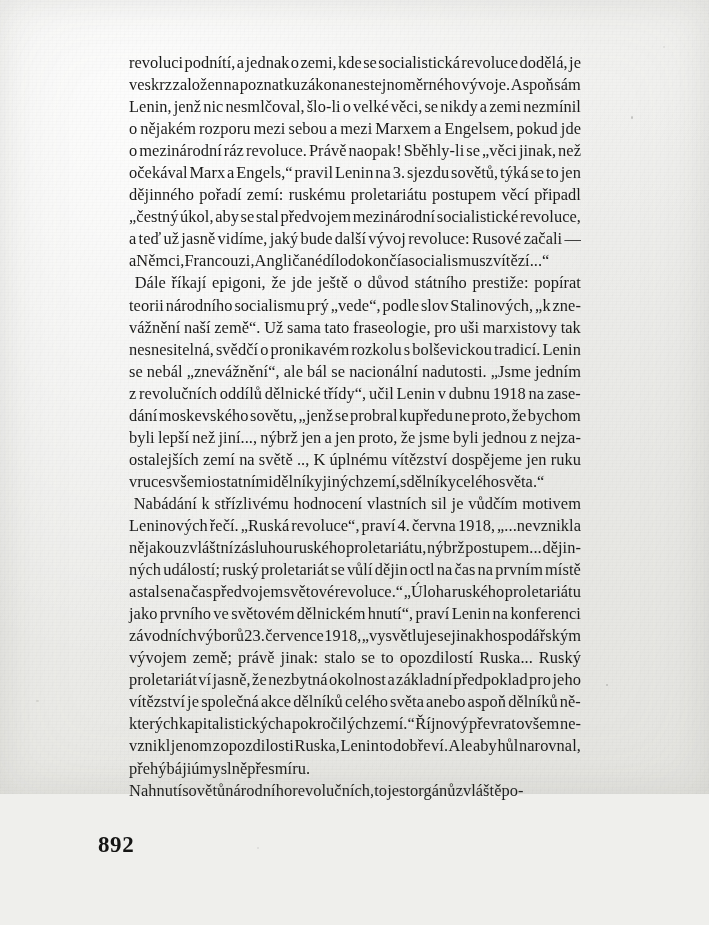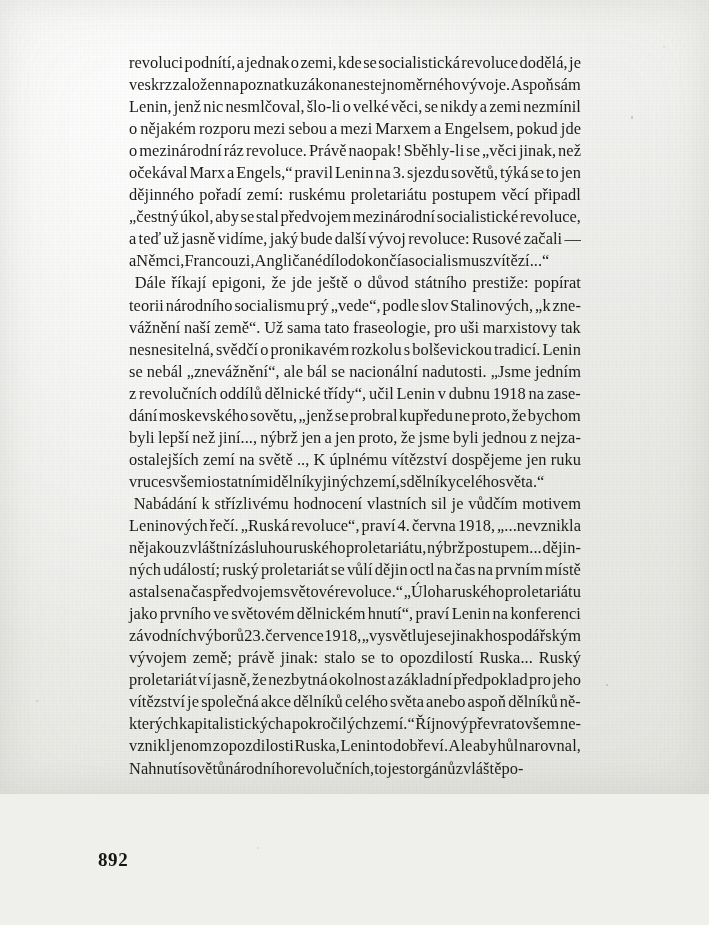--- a/index.html
+++ b/index.html
@@ -76,26 +76,25 @@
   }
   .line .w {
     display: inline-block;
   }
 
   
   #folio {
     position: absolute;
     left: 98px;
     top: 832px;
-    font-size: 19px;
+    font-size: 23px;
     font-weight: bold;
     letter-spacing: 0.6px;
     color: #151514;
     font-family: "Liberation Serif", "DejaVu Serif", serif;
-    margin-top: 17px;
   }
 
   
   .speck {
     position: absolute;
     background: rgba(90,90,85,0.30);
     border-radius: 50%;
     pointer-events: none;
   }
 </style>
@@ -137,20 +136,21 @@
         <div class="line just"><span class="w">nějakou</span><span class="w">zvláštní</span><span class="w">zásluhou</span><span class="w">ruského</span><span class="w">proletariátu,</span><span class="w">nýbrž</span><span class="w">postupem...</span><span class="w">dějin-</span></div>
         <div class="line just"><span class="w">ných</span><span class="w">událostí;</span><span class="w">ruský</span><span class="w">proletariát</span><span class="w">se</span><span class="w">vůlí</span><span class="w">dějin</span><span class="w">octl</span><span class="w">na</span><span class="w">čas</span><span class="w">na</span><span class="w">prvním</span><span class="w">místě</span></div>
         <div class="line just"><span class="w">a</span><span class="w">stal</span><span class="w">se</span><span class="w">na</span><span class="w">čas</span><span class="w">předvojem</span><span class="w">světové</span><span class="w">revoluce.“</span><span class="w">„Úloha</span><span class="w">ruského</span><span class="w">proletariátu</span></div>
         <div class="line just"><span class="w">jako</span><span class="w">prvního</span><span class="w">ve</span><span class="w">světovém</span><span class="w">dělnickém</span><span class="w">hnutí“,</span><span class="w">praví</span><span class="w">Lenin</span><span class="w">na</span><span class="w">konferenci</span></div>
         <div class="line just"><span class="w">závodních</span><span class="w">výborů</span><span class="w">23.</span><span class="w">července</span><span class="w">1918,</span><span class="w">„vysvětluje</span><span class="w">se</span><span class="w">jinak</span><span class="w">hospodářským</span></div>
         <div class="line just"><span class="w">vývojem</span><span class="w">země;</span><span class="w">právě</span><span class="w">jinak:</span><span class="w">stalo</span><span class="w">se</span><span class="w">to</span><span class="w">opozdilostí</span><span class="w">Ruska...</span><span class="w">Ruský</span></div>
         <div class="line just"><span class="w">proletariát</span><span class="w">ví</span><span class="w">jasně,</span><span class="w">že</span><span class="w">nezbytná</span><span class="w">okolnost</span><span class="w">a</span><span class="w">základní</span><span class="w">předpoklad</span><span class="w">pro</span><span class="w">jeho</span></div>
         <div class="line just"><span class="w">vítězství</span><span class="w">je</span><span class="w">společná</span><span class="w">akce</span><span class="w">dělníků</span><span class="w">celého</span><span class="w">světa</span><span class="w">anebo</span><span class="w">aspoň</span><span class="w">dělníků</span><span class="w">ně-</span></div>
         <div class="line just"><span class="w">kterých</span><span class="w">kapitalistických</span><span class="w">a</span><span class="w">pokročilých</span><span class="w">zemí.“</span><span class="w">Říjnový</span><span class="w">převrat</span><span class="w">ovšem</span><span class="w">ne-</span></div>
         <div class="line just"><span class="w">vznikl</span><span class="w">jenom</span><span class="w">z</span><span class="w">opozdilosti</span><span class="w">Ruska,</span><span class="w">Lenin</span><span class="w">to</span><span class="w">dobře</span><span class="w">ví.</span><span class="w">Ale</span><span class="w">aby</span><span class="w">hůl</span><span class="w">narovnal,</span></div>
+        <div class="line last"><span class="w">přehýbá</span><span class="w">ji</span><span class="w">úmyslně</span><span class="w">přes</span><span class="w">míru.</span></div>
       </div>
       <div class="para">
         <div class="line last"><span class="lead"></span><span class="w">Na</span><span class="w">hnutí</span><span class="w">sovětů</span><span class="w">národního</span><span class="w">revolučních,</span><span class="w">to</span><span class="w">jest</span><span class="w">orgánů</span><span class="w">zvláště</span><span class="w">po-</span></div>
       </div>
     </div>
 
   <div id="folio">892</div>
 
   <div class="speck" style="left:631px; top:116px; width:2px; height:3px;"></div>
   <div class="speck" style="left:606px; top:684px; width:2px; height:2px;"></div>

